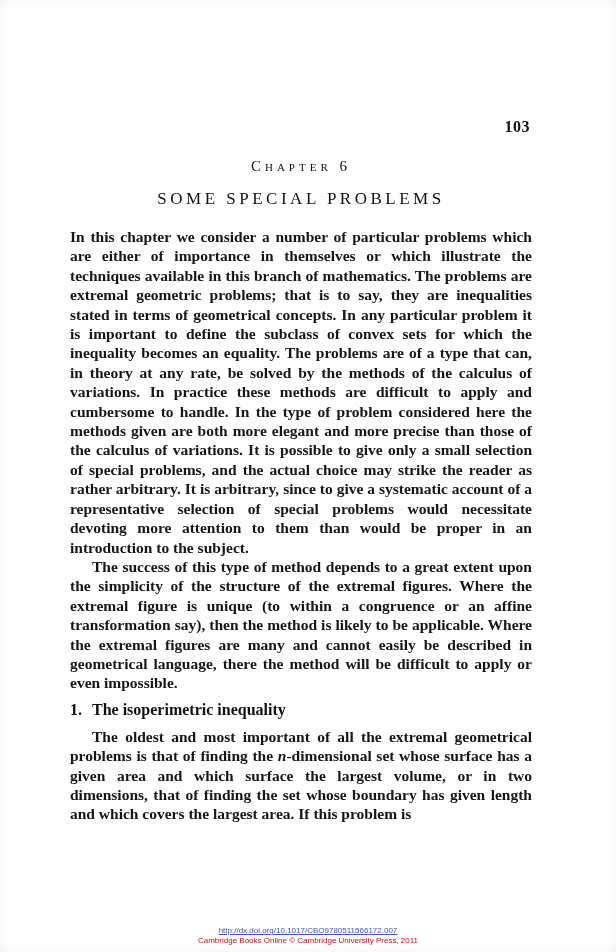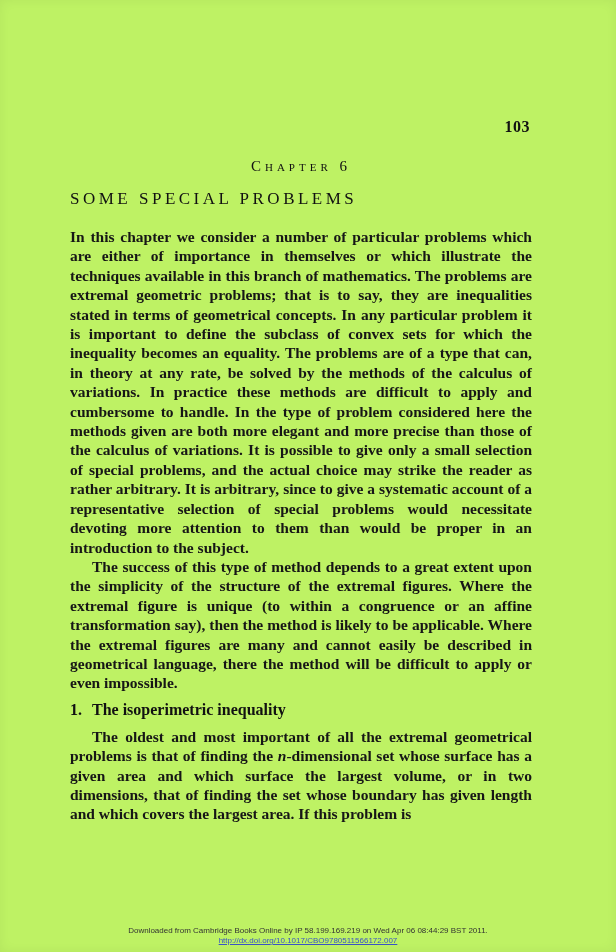--- a/index.html
+++ b/index.html
@@ -6,21 +6,21 @@
     margin: 0;
     padding: 0;
     background: #e9e7e2;
     font-family: "Liberation Serif", serif;
   }
   .page {
     position: relative;
     width: 616px;
     height: 952px;
     margin: 0 auto;
-    background: #bef264;
+    background: #ffffff;
     box-shadow: inset 0 0 12px rgba(0,0,0,0.06);
     overflow: hidden;
     color: #1a1a1a;
   }
   .page-number {
     position: absolute;
     top: 118px;
     right: 86px;
     font-size: 16px;
     font-weight: bold;
@@ -32,20 +32,21 @@
   }
   .chapter-label {
     text-align: center;
     font-variant: small-caps;
     letter-spacing: 4px;
     font-size: 15px;
     color: #111;
     margin: 0 0 14px 0;
   }
   .chapter-title {
+    text-align: center;
     font-size: 17px;
     font-weight: normal;
     letter-spacing: 3.5px;
     color: #111;
     margin: 0 0 18px 0;
   }
   .body-para {
     font-size: 15.5px;
     line-height: 19.4px;
     text-align: justify;
@@ -103,17 +104,17 @@
 
     <h2 class="section-heading">
       <span class="num">1.</span><span>The isoperimetric inequality</span>
     </h2>
 
     <p class="body-para indent"><span>The oldest and most important of all the extremal geometrical problems is that of finding the </span><i>n</i><span>-dimensional set whose surface has a given area and which surface the largest volume, or in two dimensions, that of finding the set whose boundary has given length and which covers the largest area. If this problem is</span></p>
 
   </div>
 
   <div class="footer">
-    <div class="dl-info">Downloaded from Cambridge Books Online by IP 58.199.169.219 on Wed Apr 06 08:44:29 BST 2011.</div>
     <a class="doi-link">http://dx.doi.org/10.1017/CBO9780511566172.007</a>
+    <div class="copyright">Cambridge Books Online © Cambridge University Press, 2011</div>
   </div>
 
 </div>
 
 </body></html>

